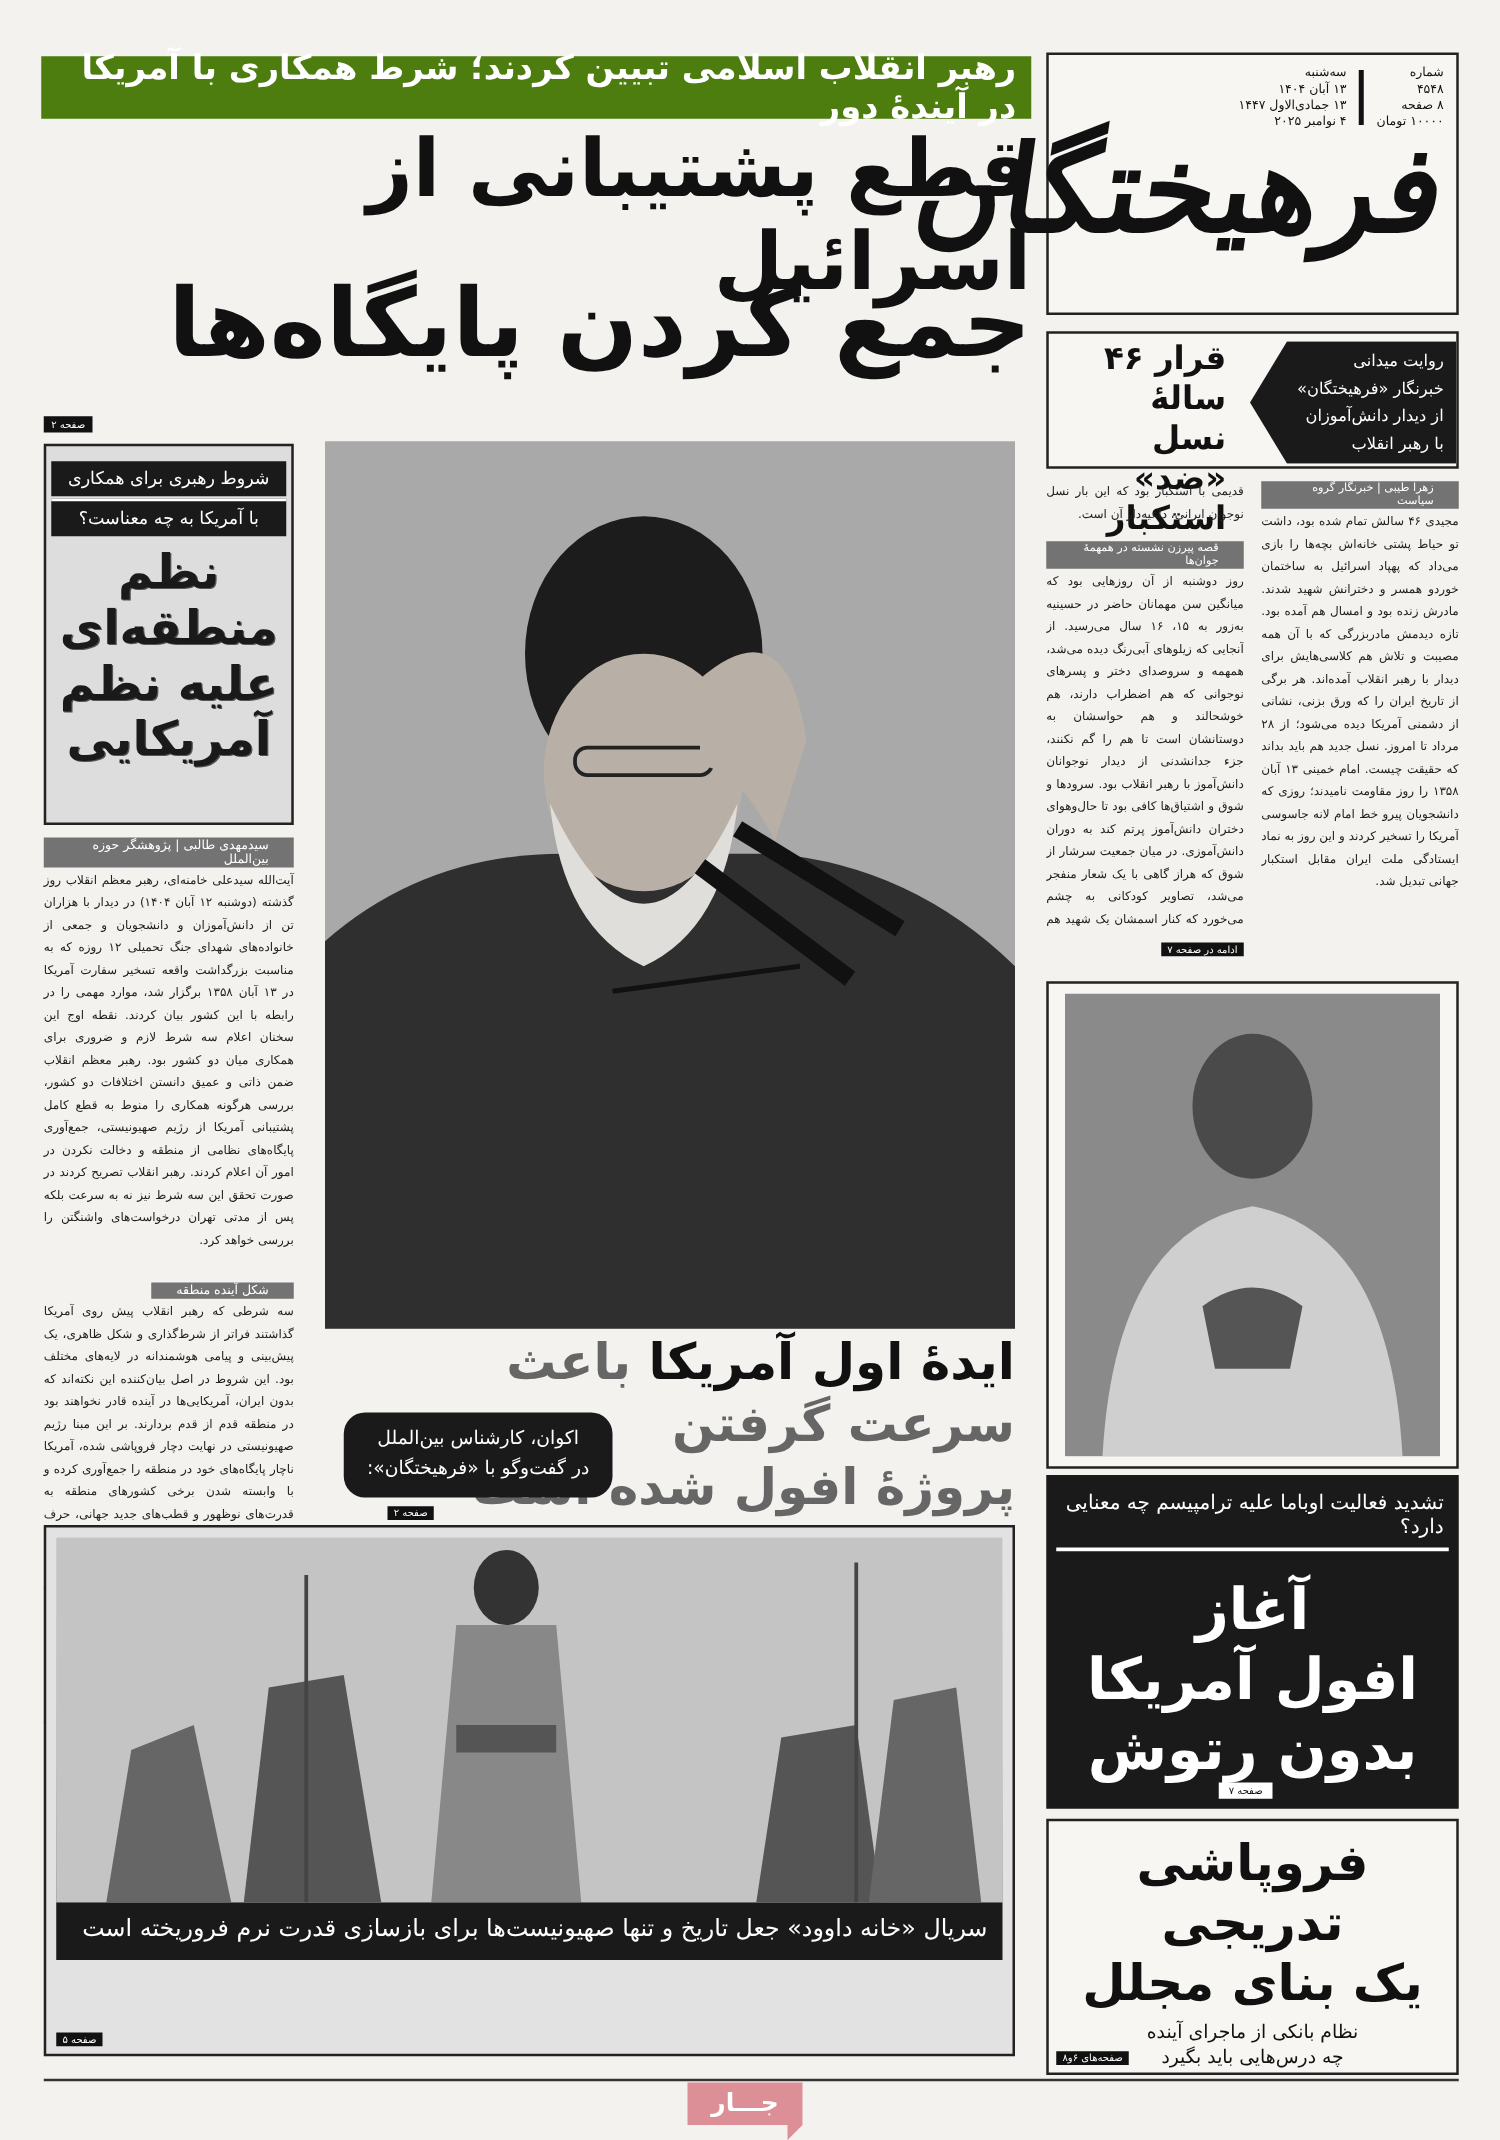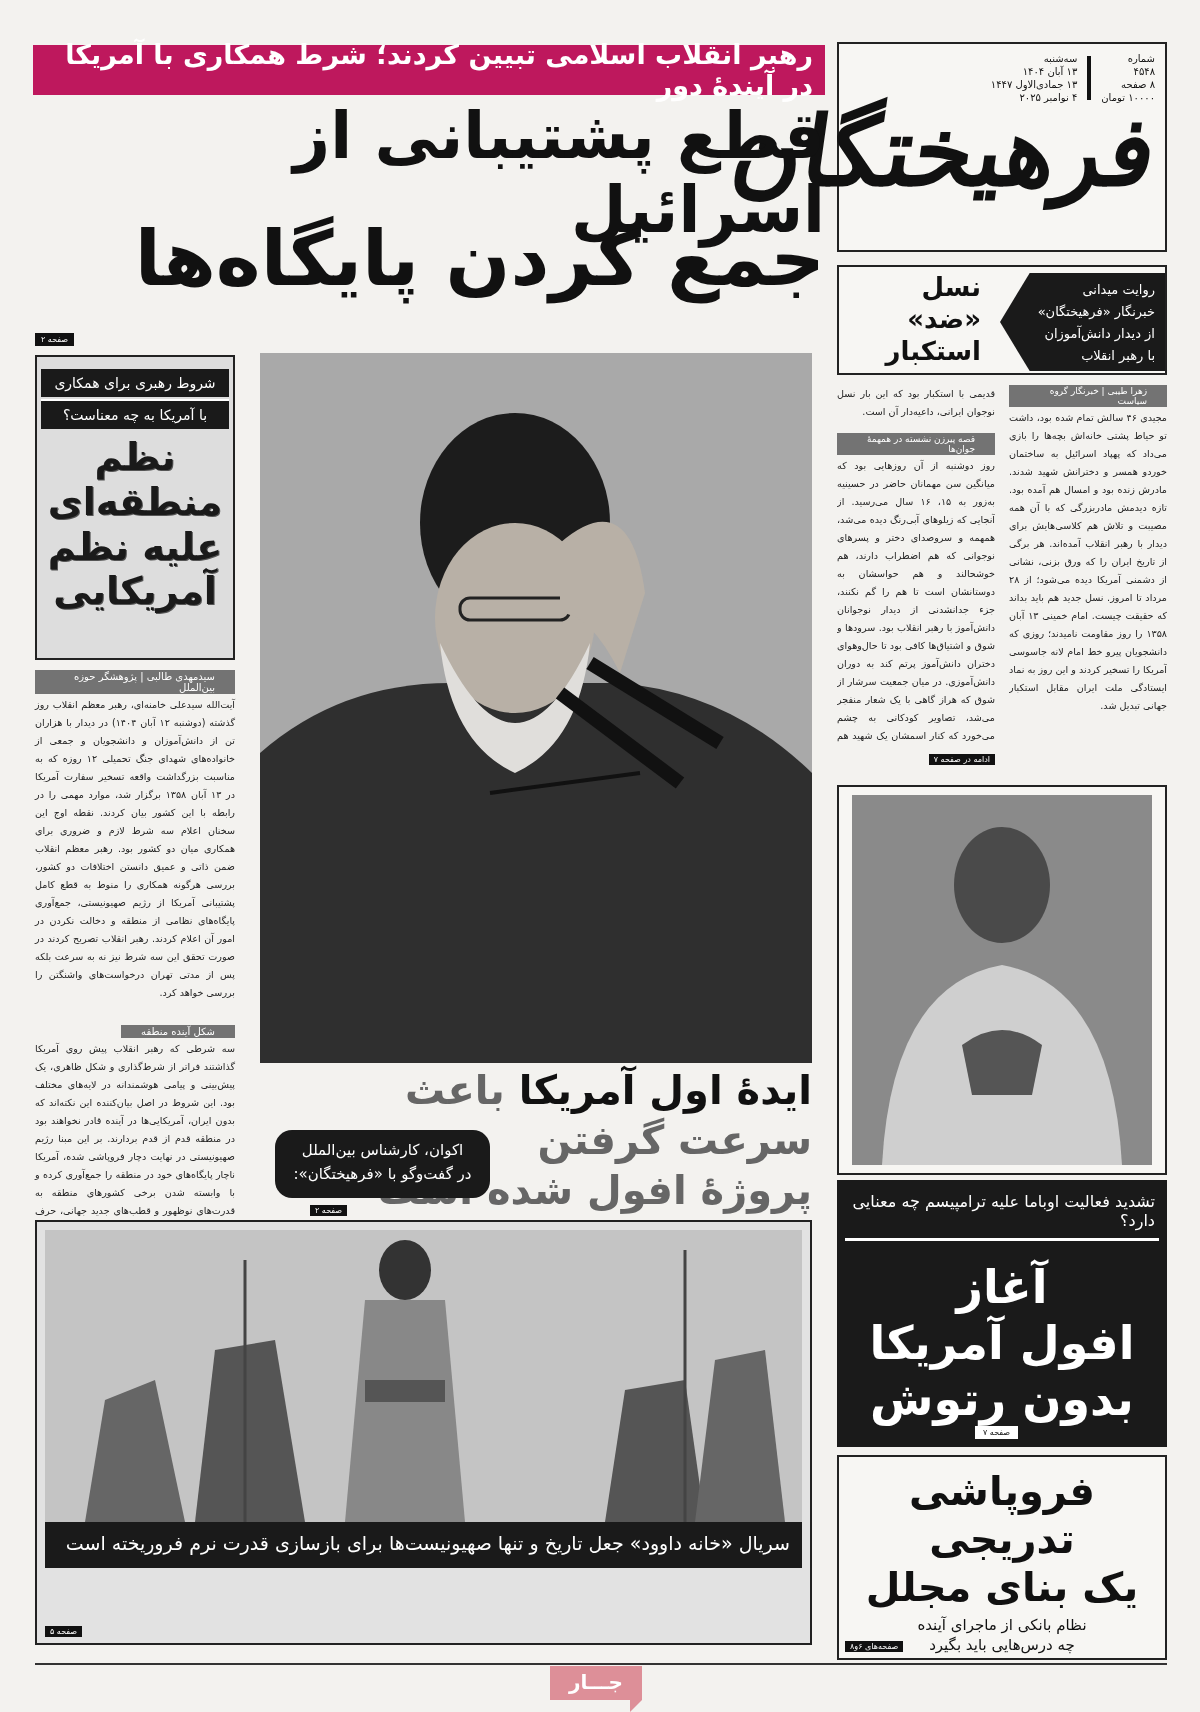--- a/index.html
+++ b/index.html
@@ -1,19 +1,19 @@
 <!DOCTYPE html>
 <html><head>
 <meta charset="utf-8">
 <style>
   * { box-sizing: border-box; margin: 0; padding: 0; }
   html, body { width: 1200px; height: 1712px; background: #f3f2ef; }
   body { font-family: "DejaVu Sans", sans-serif; color: #111; position: relative; overflow: hidden; direction: rtl; }
   .abs { position: absolute; }
-  .black-bar { background: #be185d; color: #fff; }
+  .black-bar { background: #4d7c0f; color: #fff; }
 
   
   #masthead { left: 837px; top: 42px; width: 330px; height: 210px; border: 2px solid #222; background: #f7f6f3; }
   #logo { position: absolute; right: 10px; top: 60px; font-family: "DejaVu Serif", serif; font-weight: bold; font-size: 96px; letter-spacing: -4px; line-height: 1; color: #111; transform: skewX(-8deg); }
   #issue-info { position: absolute; right: 10px; top: 8px; display: flex; gap: 10px; font-size: 10px; line-height: 13px; direction: rtl; }
   #issue-info .col { display: flex; flex-direction: column; }
   #issue-info .sep { width: 4px; background: #111; margin: 4px 0; }
 
   
   #kicker { left: 33px; top: 45px; width: 792px; height: 50px; font-size: 27px; font-weight: bold; display: flex; align-items: center; justify-content: flex-end; padding-right: 12px; }
@@ -148,20 +148,21 @@
 <div id="akvan-box" class="abs">
   <div>اکوان، کارشناس بین‌الملل</div>
   <div>در گفت‌وگو با «فرهیختگان»:</div>
 </div>
 <div class="abs" style="left:310px;top:1198px;">
   <span class="small-tag">صفحه ۲</span>
 </div>
 
 <div id="ribbon-box" class="abs">
   <div id="ribbon-title">
+    <div>قرار ۴۶ سالۀ</div>
     <div>نسل «ضد»</div>
     <div>استکبار</div>
   </div>
   <div id="ribbon-arrow">
     <div>روایت میدانی</div>
     <div>خبرنگار «فرهیختگان»</div>
     <div>از دیدار دانش‌آموزان</div>
     <div>با رهبر انقلاب</div>
   </div>
 </div>

